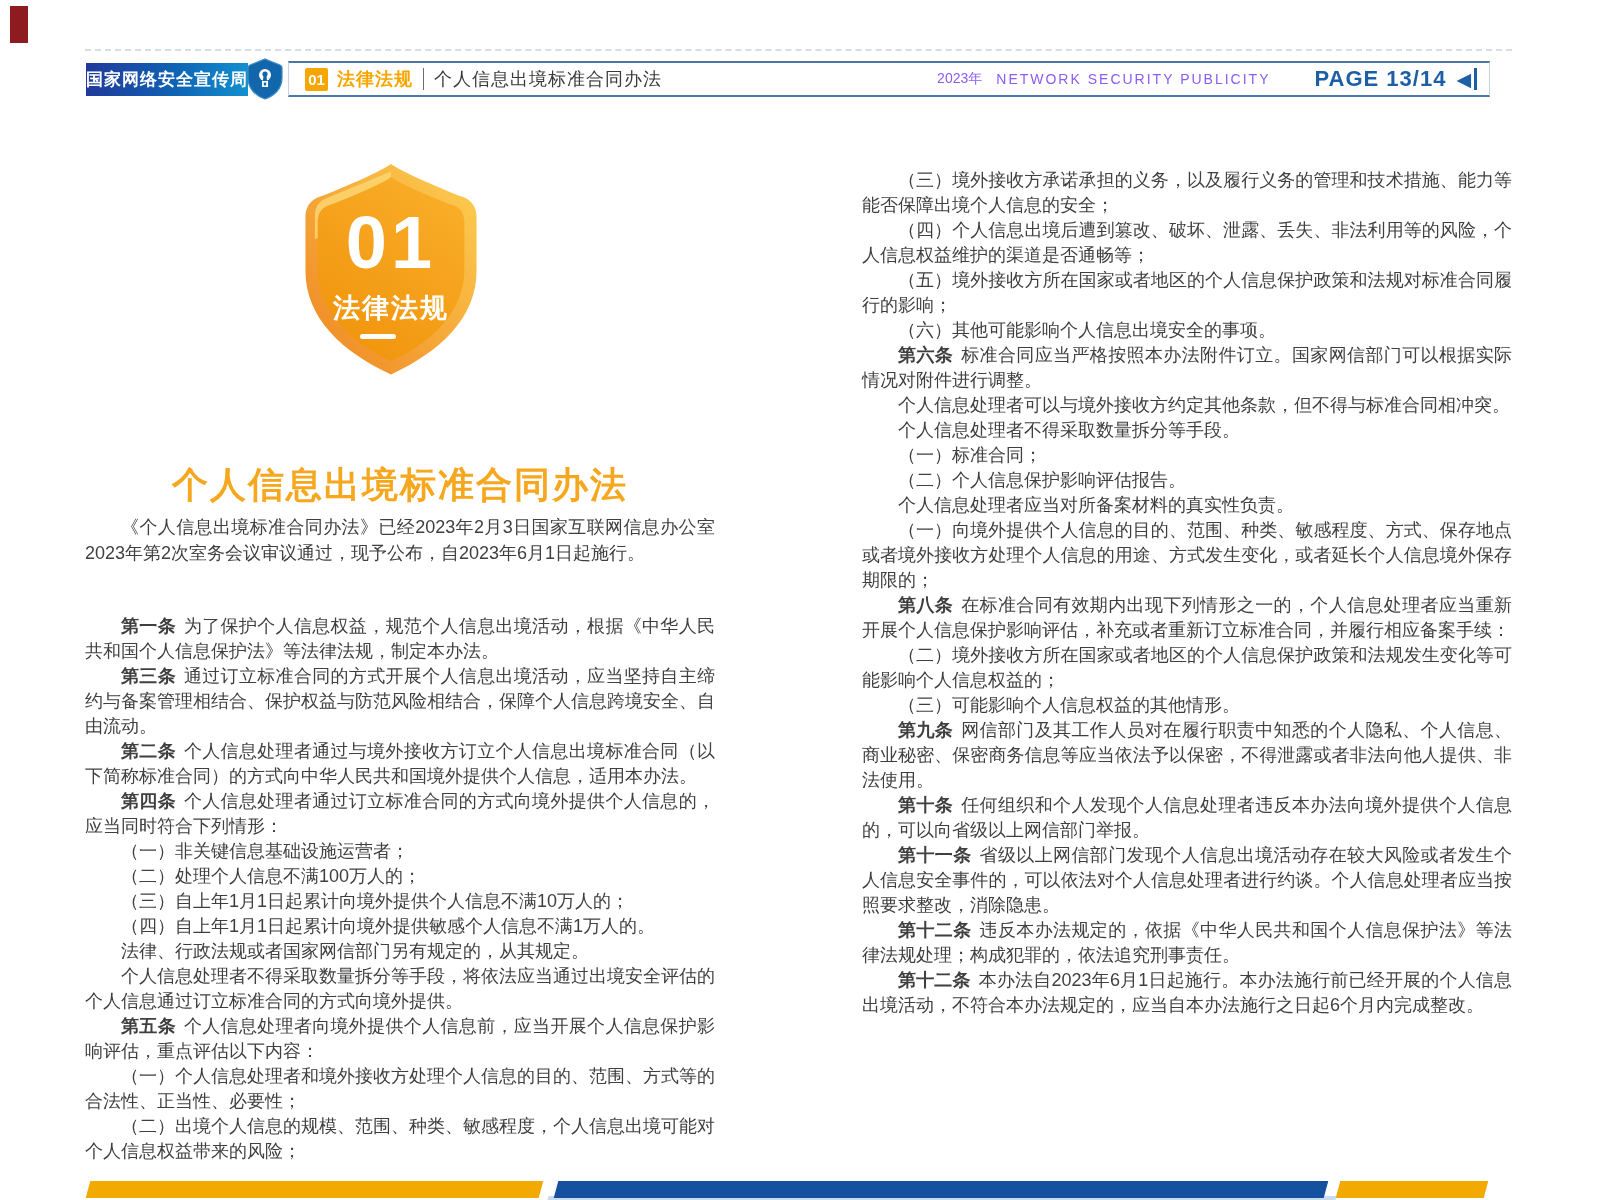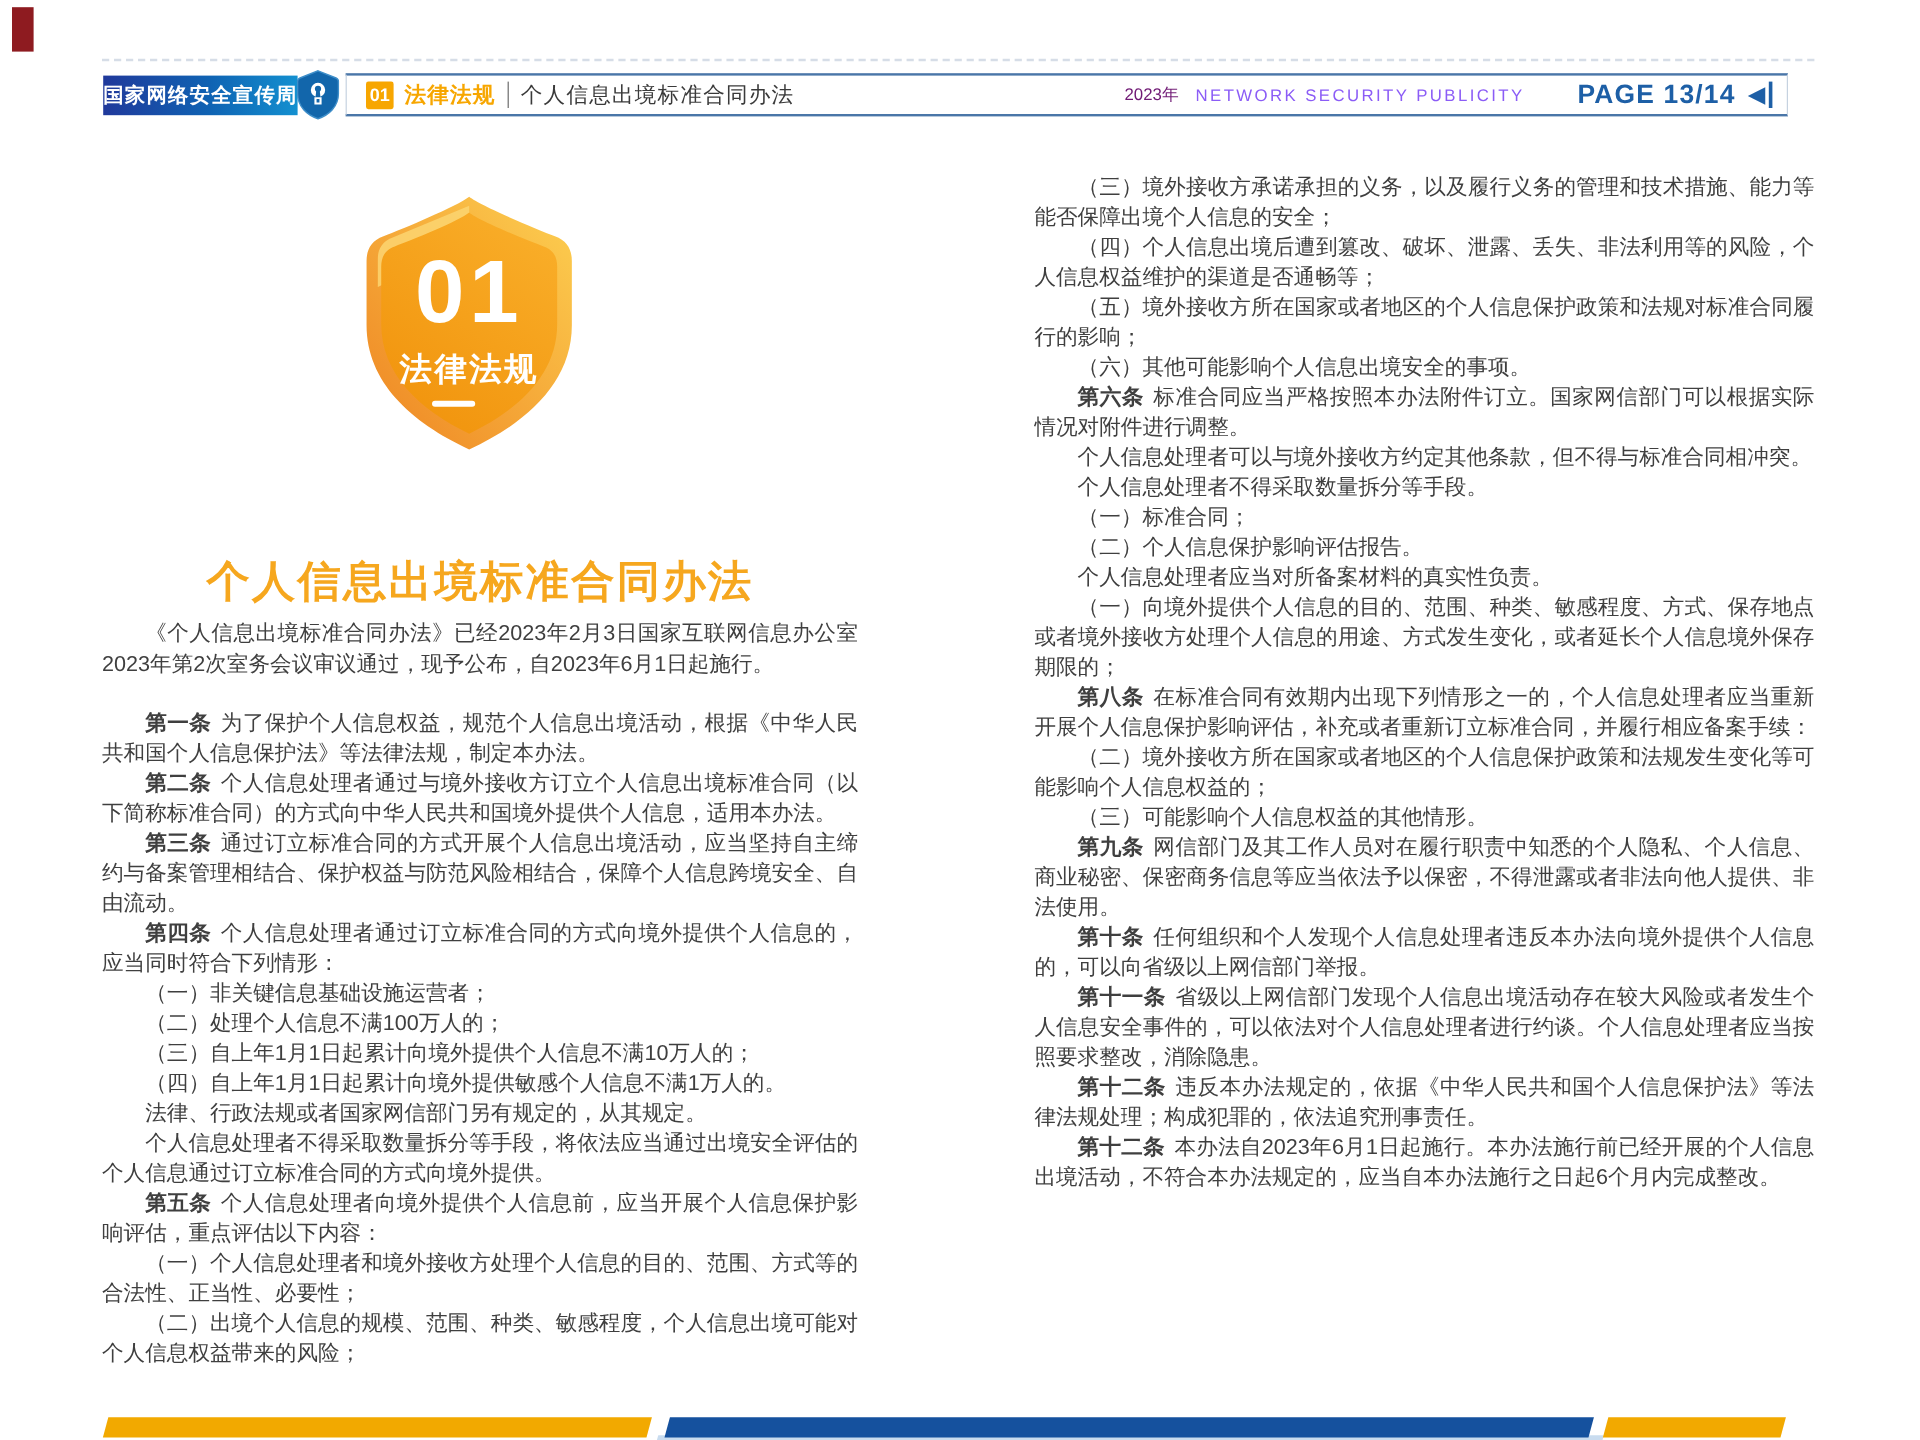--- a/index.html
+++ b/index.html
@@ -20,40 +20,40 @@
   .shield-small{position:absolute;left:247px;top:58px;width:36px;height:42px;}
   .header-box{position:absolute;left:288px;top:61px;width:1202px;height:36px;background:#fff;
     border:1px solid #c6d2e0;border-top:2px solid #4a76a8;border-bottom:2px solid #4a76a8;
     display:flex;align-items:center;box-sizing:border-box;padding:0 12px 0 16px;}
   .num-badge{width:23px;height:23px;background:#f7a600;border-radius:2px;color:#fff;
     font-size:15px;font-weight:bold;display:flex;align-items:center;justify-content:center;flex:0 0 auto;}
   .section-label{color:#f7a600;font-size:18px;font-weight:bold;margin-left:9px;letter-spacing:1px;}
   .hdr-divider{width:1px;height:22px;background:#6b6b6b;margin:0 10px;}
   .doc-title{color:#3a3a3a;font-size:18px;letter-spacing:1px;}
   .hdr-spacer{flex:1;}
-  .hdr-year{color:#701a75;font-size:14px;margin-right:14px;}
+  .hdr-year{color:#8b5cf6;font-size:14px;margin-right:14px;}
   .hdr-pub{color:#8b5cf6;font-size:14px;letter-spacing:2px;}
   .hdr-page{color:#1d5fa6;font-size:22px;font-weight:bold;margin-left:44px;letter-spacing:1px;}
   .hdr-nav{color:#1d5fa6;font-size:19px;margin-left:10px;display:flex;align-items:center;cursor:pointer;}
   .hdr-nav .bar{display:inline-block;width:3px;height:22px;background:#1d5fa6;margin-left:3px;}
 
   
   .emblem{position:absolute;left:297px;top:148px;width:188px;height:250px;}
   .emblem svg{position:absolute;left:0;top:0;width:100%;height:100%;}
   .emblem .num{position:absolute;left:0;right:0;top:52px;text-align:center;
     color:#fff;font-size:74px;font-weight:bold;letter-spacing:4px;}
   .emblem .lbl{position:absolute;left:0;right:0;top:142px;text-align:center;
     color:#fff;font-size:27px;font-weight:bold;letter-spacing:2px;}
   .emblem .dash{position:absolute;left:50%;top:186px;width:36px;height:5px;margin-left:-31px;
     background:#fff;border-radius:3px;}
 
   
   .art-title{position:absolute;left:85px;top:437px;width:630px;text-align:center;
     color:#f6a71e;font-size:36px;font-weight:bold;letter-spacing:2px;}
-  .col{position:absolute;font-size:18px;line-height:25px;text-align:justify;color:#3f3f3f;}
+  .col{position:absolute;font-size:18px;line-height:25px;text-align:justify;color:#3f3f3f;margin-top:24px;}
   .col p{margin:0;text-indent:2em;}
   .col p b{font-weight:bold;margin-right:8px;}
   .intro{position:absolute;left:85px;top:496px;width:630px;font-size:18px;line-height:26px;
     text-align:justify;text-indent:2em;color:#3f3f3f;}
   .left-col{left:85px;top:590px;width:630px;}
   .right-col{left:862px;top:144px;width:650px;}
 
   
   .stripe{position:absolute;top:1181px;height:17px;transform:skewX(-15deg);}
   .stripe.orange{background:#f2a900;}
@@ -121,22 +121,22 @@
     <div class="lbl">法律法规</div>
     <div class="dash"></div>
   </div>
 
   <h1 class="art-title">个人信息出境标准合同办法</h1>
 
   <p class="intro">《个人信息出境标准合同办法》已经2023年2月3日国家互联网信息办公室2023年第2次室务会议审议通过，现予公布，自2023年6月1日起施行。</p>
 
   <div class="col left-col">
       <p><b>第一条</b>为了保护个人信息权益，规范个人信息出境活动，根据《中华人民共和国个人信息保护法》等法律法规，制定本办法。</p>
+      <p><b>第三条</b>通过订立标准合同的方式开展个人信息出境活动，应当坚持自主缔约与备案管理相结合、保护权益与防范风险相结合，保障个人信息跨境安全、自由流动。</p>
       <p><b>第二条</b>个人信息处理者通过与境外接收方订立个人信息出境标准合同（以下简称标准合同）的方式向中华人民共和国境外提供个人信息，适用本办法。</p>
-      <p><b>第三条</b>通过订立标准合同的方式开展个人信息出境活动，应当坚持自主缔约与备案管理相结合、保护权益与防范风险相结合，保障个人信息跨境安全、自由流动。</p>
       <p><b>第四条</b>个人信息处理者通过订立标准合同的方式向境外提供个人信息的，应当同时符合下列情形：</p>
       <p>（一）非关键信息基础设施运营者；</p>
       <p>（二）处理个人信息不满100万人的；</p>
       <p>（三）自上年1月1日起累计向境外提供个人信息不满10万人的；</p>
       <p>（四）自上年1月1日起累计向境外提供敏感个人信息不满1万人的。</p>
       <p>法律、行政法规或者国家网信部门另有规定的，从其规定。</p>
       <p>个人信息处理者不得采取数量拆分等手段，将依法应当通过出境安全评估的个人信息通过订立标准合同的方式向境外提供。</p>
       <p><b>第五条</b>个人信息处理者向境外提供个人信息前，应当开展个人信息保护影响评估，重点评估以下内容：</p>
       <p>（一）个人信息处理者和境外接收方处理个人信息的目的、范围、方式等的合法性、正当性、必要性；</p>
       <p>（二）出境个人信息的规模、范围、种类、敏感程度，个人信息出境可能对个人信息权益带来的风险；</p>

